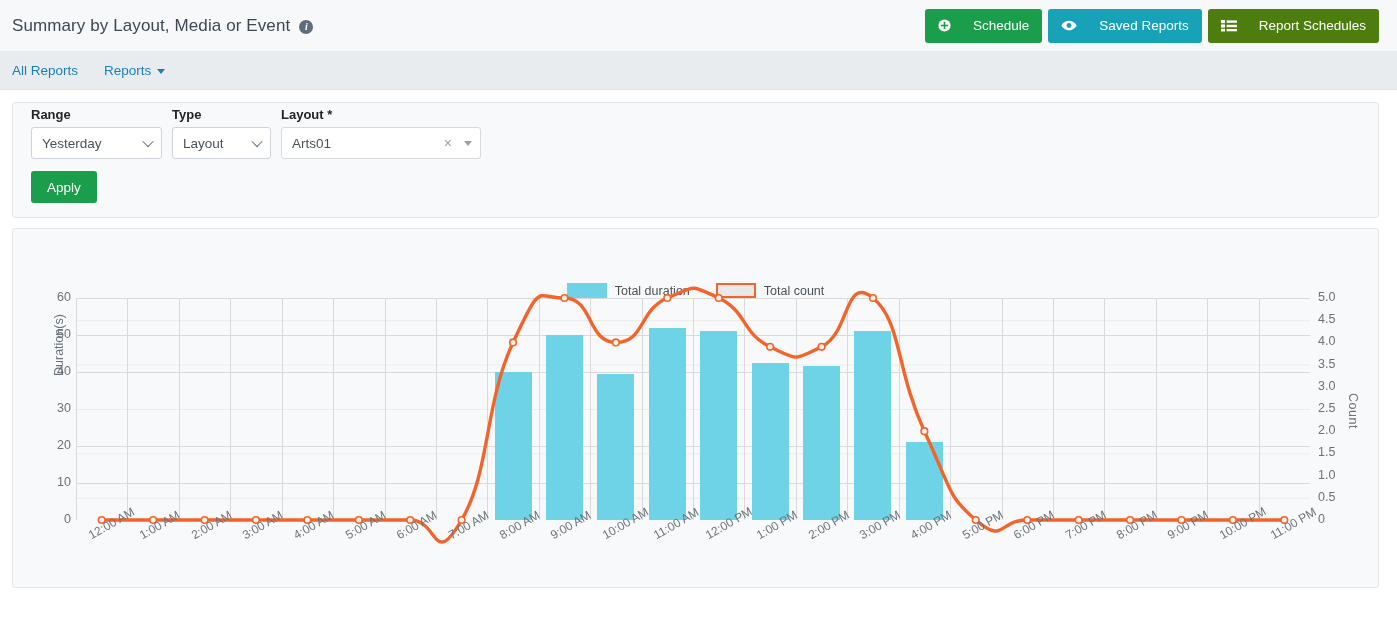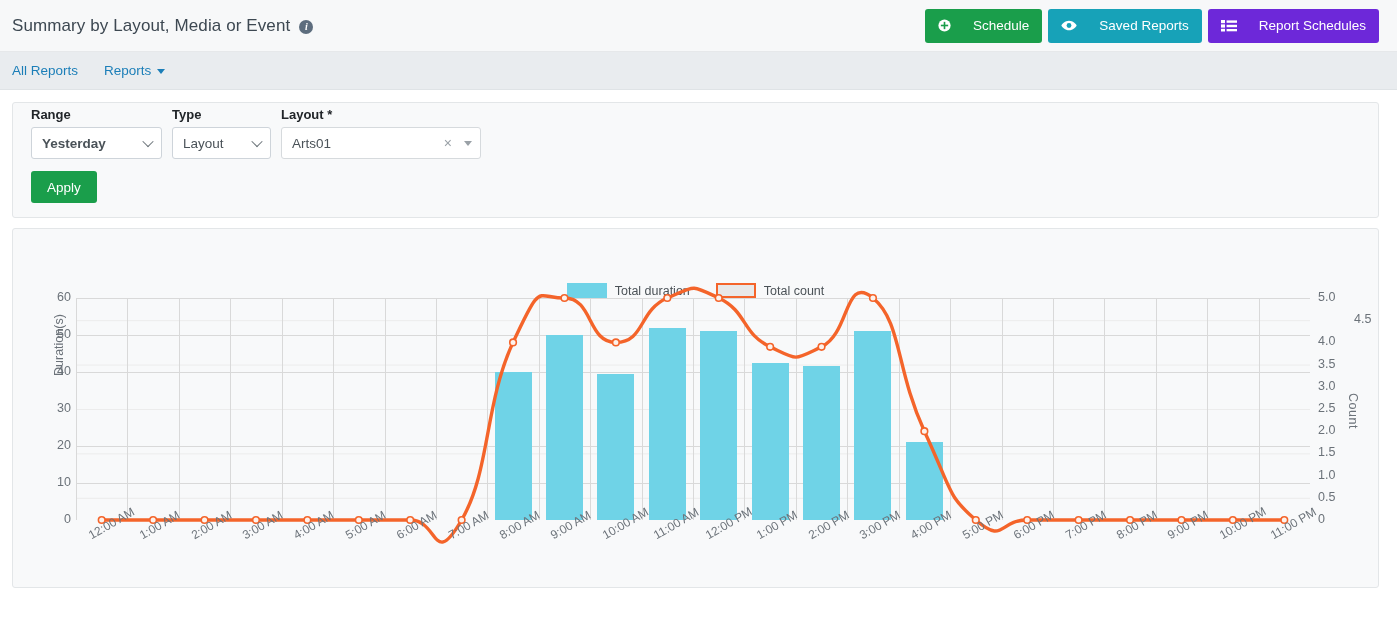--- a/index.html
+++ b/index.html
@@ -40,21 +40,21 @@
   .btn {
     border: none; border-radius: 3px;
     color: #fff; font-size: 13.5px;
     padding: 0 13px; height: 34px;
     display: inline-flex; align-items: center; gap: 22px;
     cursor: pointer; white-space: nowrap;
     font-family: "Liberation Sans", sans-serif;
   }
   .btn-green { background: #1a9e4b; }
   .btn-teal  { background: #17a2b8; }
-  .btn-blue  { background: #6d28d9; }
+  .btn-blue  { background: #4d7c0f; }
   .btn svg { display:block; }
 
   
   .tabstrip {
     height: 38px;
     background: #e9ecef;
     display: flex; align-items: center;
     padding: 0 12px;
     gap: 26px;
     border-bottom: 1px solid #dfe3e6;
@@ -92,21 +92,21 @@
     font-family: "Liberation Sans", sans-serif;
     cursor: pointer;
   }
   .sel .chev {
     position: absolute; right: 9px; top: 11px;
     width: 8px; height: 8px;
     border-right: 1.6px solid #6b7379;
     border-bottom: 1.6px solid #6b7379;
     transform: rotate(45deg) translate(-1px,-1px);
   }
-  .sel-range { width: 131px; font-weight: bold; }
+  .sel-range { width: 131px; }
   .sel-type  { width: 99px; }
   .sel2 {
     width: 200px; height: 32px;
     border: 1px solid #d6dadd; border-radius: 3px; background: #fff;
     display: flex; align-items: center;
     padding: 0 8px 0 10px; position: relative;
     font-size: 13.5px; color: #4a5258; cursor: pointer;
   }
   .sel2 .val { flex: 1; }
   .sel2 .clear { color: #9aa1a7; font-size: 14px; margin-right: 12px; cursor: pointer; }
@@ -390,21 +390,21 @@
         <div id="yticks-r">
             <div class="ytick-r" style="top: 222px;">0</div>
             <div class="ytick-r" style="top: 199.8px;">0.5</div>
             <div class="ytick-r" style="top: 177.6px;">1.0</div>
             <div class="ytick-r" style="top: 155.4px;">1.5</div>
             <div class="ytick-r" style="top: 133.2px;">2.0</div>
             <div class="ytick-r" style="top: 111px;">2.5</div>
             <div class="ytick-r" style="top: 88.8px;">3.0</div>
             <div class="ytick-r" style="top: 66.6px;">3.5</div>
             <div class="ytick-r" style="top: 44.4px;">4.0</div>
-            <div class="ytick-r" style="top: 22.2px; margin-left: 36px;">4.5</div>
+            <div class="ytick-r" style="top: 22.2px;">4.5</div>
             <div class="ytick-r" style="top: 0px;">5.0</div>
           </div>
         <div id="xticks">
             <div class="xtick" style="left: 9.70833px;">12:00 AM</div>
             <div class="xtick" style="left: 61.125px;">1:00 AM</div>
             <div class="xtick" style="left: 112.542px;">2:00 AM</div>
             <div class="xtick" style="left: 163.958px;">3:00 AM</div>
             <div class="xtick" style="left: 215.375px;">4:00 AM</div>
             <div class="xtick" style="left: 266.792px;">5:00 AM</div>
             <div class="xtick" style="left: 318.208px;">6:00 AM</div>

